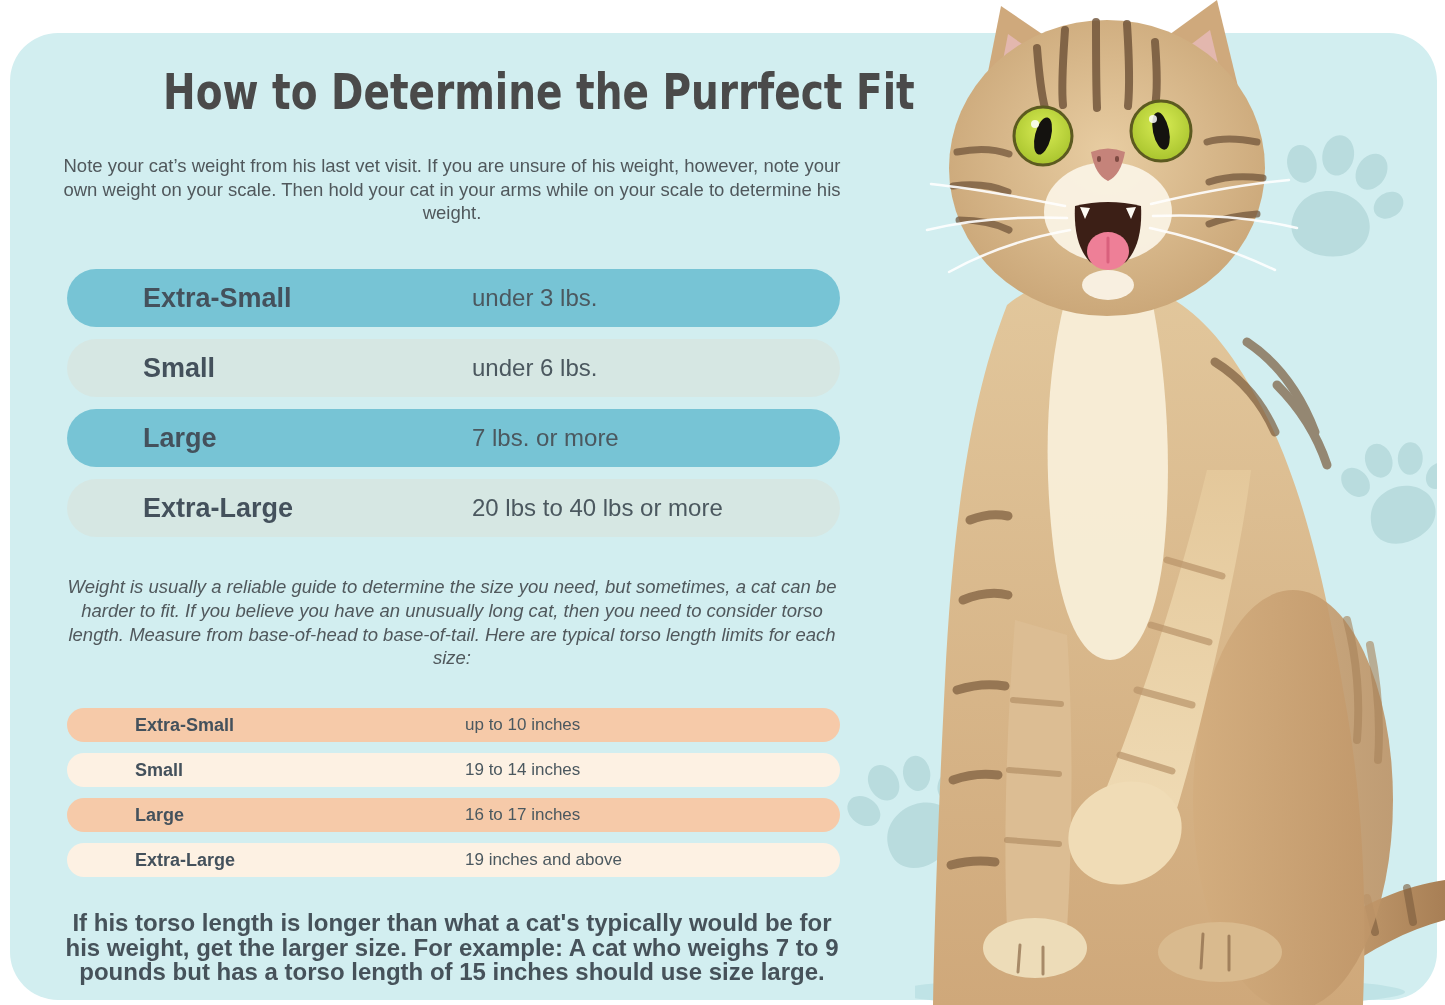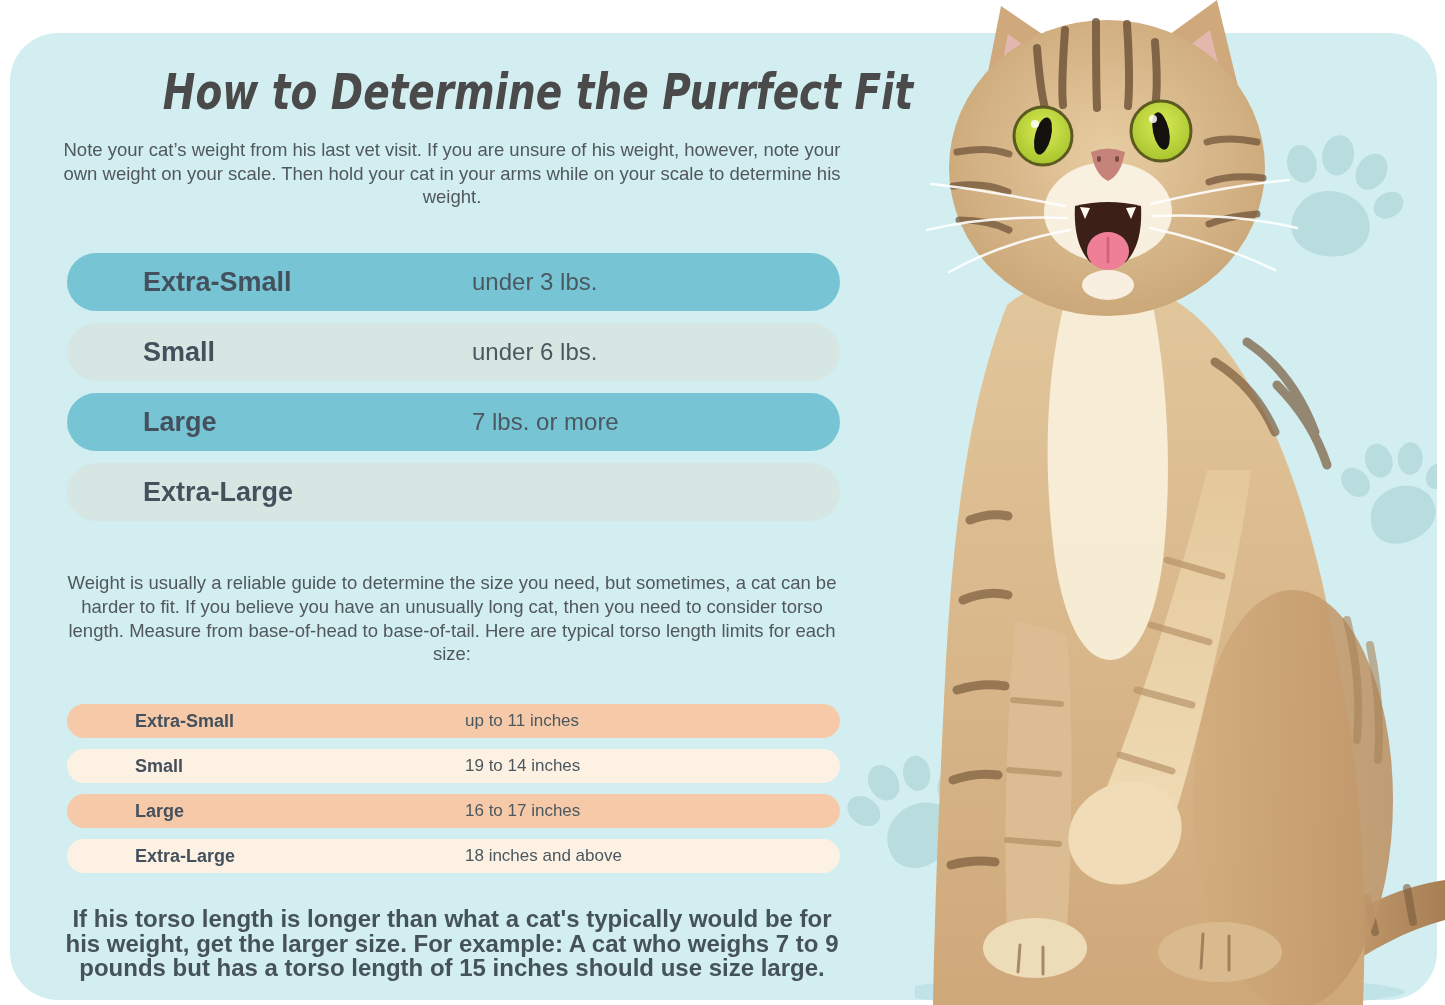--- a/index.html
+++ b/index.html
@@ -19,32 +19,32 @@
   .canvas{
     position:relative;width:1445px;height:1005px;overflow:hidden;
     background:#ffffff;font-family:"Liberation Sans", sans-serif;
   }
   .card{
     position:absolute;left:10px;top:33px;width:1427px;height:967px;
     background:var(--card-bg);border-radius:48px;overflow:hidden;
   }
   .paw-mark{position:absolute;color:var(--paw-watermark);}
   .content{position:absolute;left:57px;top:33px;width:790px;}
-  .title{margin-top:30px;text-align:right;height:56px;font-style:italic;}
+  .title{margin-top:30px;text-align:right;height:56px;}
   .title span{
     display:inline-block;white-space:nowrap;
     font-family:"DejaVu Sans","Liberation Sans",sans-serif;
     font-size:50px;font-weight:800;color:var(--title-text);
     transform:scaleX(0.78);transform-origin:center;letter-spacing:0px;
   }
   .para{
-    margin-top:19px;text-align:center;color:var(--body-text);
+    margin-top:35px;text-align:center;color:var(--body-text);
     font-size:18.5px;line-height:23.7px;
   }
-  .para.mid{margin-top:50px;}
+  .para.mid{margin-top:38px;font-style:italic;}
   .para.foot{
     margin-top:34px;font-weight:bold;font-size:24px;line-height:24.7px;
     color:#46525a;
   }
   .tbl{list-style:none;}
   .tbl.weight{margin-top:44px;}
   .tbl.torso{margin-top:38px;}
   .row{position:relative;margin-left:10px;width:773px;text-decoration:underline;}
   .tbl.weight .row{height:58px;border-radius:29px;margin-bottom:12px;}
   .tbl.torso  .row{height:34px;border-radius:17px;margin-bottom:11px;}
@@ -115,41 +115,42 @@
       <li class="row">
         <span class="size">Small</span>
         <span class="val">under 6 lbs.</span>
       </li>
       <li class="row">
         <span class="size">Large</span>
         <span class="val">7 lbs. or more</span>
       </li>
       <li class="row">
         <span class="size">Extra-Large</span>
+        <span class="val">20 lbs to 40 lbs or more</span>
       </li>
     </ul>
 
     <p class="para mid">Weight is usually a reliable guide to determine the size you need, but sometimes, a cat can be harder to fit. If you believe you have an unusually long cat, then you need to consider torso length. Measure from base-of-head to base-of-tail. Here are typical torso length limits for each size:</p>
 
     <ul class="tbl torso">
       <li class="row">
         <span class="size">Extra-Small</span>
-        <span class="val">up to 11 inches</span>
+        <span class="val">up to 10 inches</span>
       </li>
       <li class="row">
         <span class="size">Small</span>
         <span class="val">19 to 14 inches</span>
       </li>
       <li class="row">
         <span class="size">Large</span>
         <span class="val">16 to 17 inches</span>
       </li>
       <li class="row">
         <span class="size">Extra-Large</span>
-        <span class="val">18 inches and above</span>
+        <span class="val">19 inches and above</span>
       </li>
     </ul>
 
     <p class="para foot">If his torso length is longer than what a cat's typically would be for his weight, get the larger size. For example: A cat who weighs 7 to 9 pounds but has a torso length of 15 inches should use size large.</p>
 
   </div>
 
   <svg class="cat" viewBox="0 0 530 1005">
     <defs>
       <radialGradient id="gHead" cx="50%" cy="45%" r="65%">

